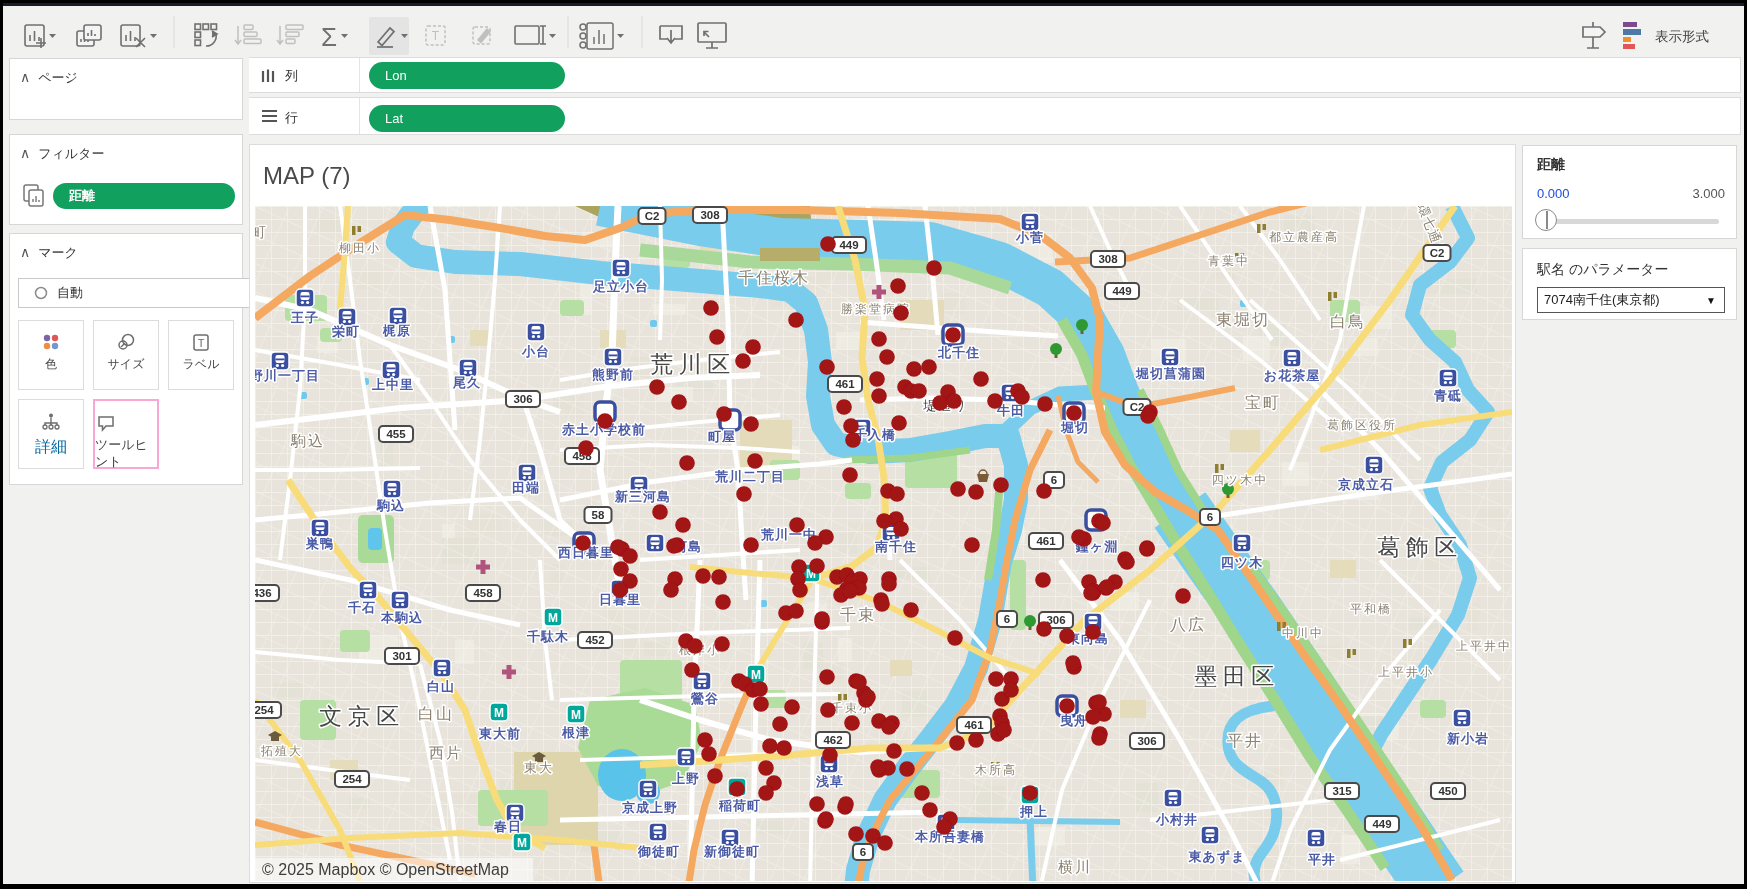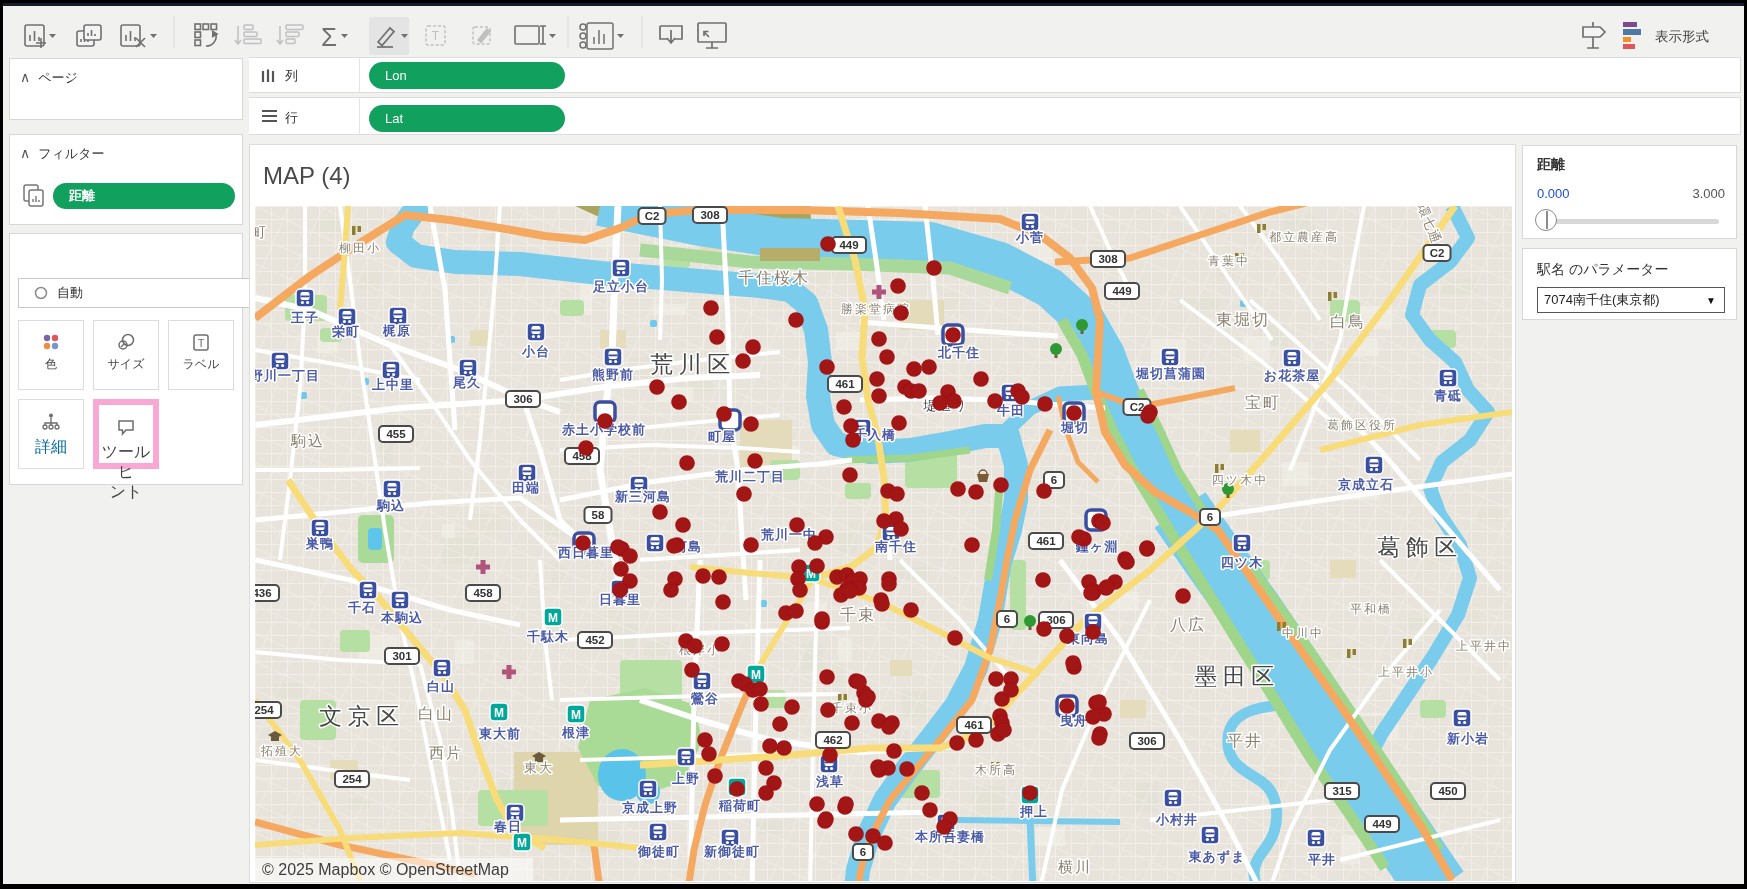--- a/index.html
+++ b/index.html
@@ -114,20 +114,21 @@
 <div class="card" style="left:9px;top:134px;width:234px;height:91px">
  <div class="hdr"><span class="caret">∧</span>フィルター</div>
  <svg width="22" height="24" style="position:absolute;left:13px;top:49px" viewBox="0 0 22 24">
         <rect x="1" y="1" width="14" height="16" rx="2" fill="none" stroke="#777" stroke-width="1.5"></rect>
         <rect x="6" y="6" width="14" height="16" rx="2" fill="#fff" stroke="#777" stroke-width="1.5"></rect>
         <path d="M10 18 V15 M13 18 V12 M16 18 V16" stroke="#777" stroke-width="1.4"></path>
       </svg>
  <div style="position:absolute;left:43px;top:48px;width:182px;height:26px;border-radius:13px;background:#12a05f;color:#fff;font-size:13px;line-height:26px;padding-left:16px;font-weight:bold">距離</div>
 </div>
 <div class="card" style="left:9px;top:233px;width:234px;height:252px">
+ <div class="hdr"><span class="caret">∧</span>マーク</div>
  <div style="position:absolute;left:8px;top:44px;width:258px;height:30px;border:1px solid #c9c9c9;background:#fff;font-size:13px;color:#333;line-height:28px;padding-left:38px">自動
    <svg width="14" height="14" style="position:absolute;left:15px;top:7px">
           <circle cx="7" cy="7" r="5.5" fill="none" stroke="#8a8a8a" stroke-width="1.5"></circle>
         </svg>
    <span style="position:absolute;right:10px;top:0;color:#555;font-size:10px">▼</span>
  </div>
  <div style="position:absolute;left:8px;top:86px;width:218px;height:160px;display:grid;grid-template-columns:66px 66px 66px;grid-template-rows:70px 70px;gap:9px">
 <div style="border:1px solid #dcdcdc;background:#fff;text-align:center;padding-top:12px;font-size:12px;color:#444;line-height:1.25"><svg width="22" height="20" viewBox="0 0 22 20">
             <circle cx="7" cy="5" r="3.2" fill="#7b66a5"></circle>
             <circle cx="15" cy="5" r="3.2" fill="#e05759"></circle>
@@ -143,21 +144,21 @@
             <rect x="4" y="2" width="14" height="15" rx="2" fill="none" stroke="#6e6e6e" stroke-width="1.5"></rect>
             <text x="11" y="13.5" font-size="11" fill="#6e6e6e" text-anchor="middle" font-family="Liberation Sans">T</text>
           </svg><br>ラベル</div>
 <div style="border:1px solid #dcdcdc;background:#fff;text-align:center;padding-top:12px;font-size:16px;color:#0369a1;line-height:1.25"><svg width="22" height="20" viewBox="0 0 22 20">
             <circle cx="11" cy="3.5" r="2" fill="#6e6e6e"></circle>
             <path d="M11 5.5 V9 M5 13 V11 H17 V13 M11 13 V9" stroke="#6e6e6e" stroke-width="1.4" fill="none"></path>
             <circle cx="5" cy="15" r="2" fill="none" stroke="#6e6e6e" stroke-width="1.3"></circle>
             <circle cx="11" cy="15" r="2" fill="none" stroke="#6e6e6e" stroke-width="1.3"></circle>
             <circle cx="17" cy="15" r="2" fill="none" stroke="#6e6e6e" stroke-width="1.3"></circle>
           </svg><br>詳細</div>
-<div style="border:6px solid #f9a8d4;background:#fff;text-align:center;padding-top:12px;font-size:16px;color:#444;line-height:1.25"><svg width="22" height="20" viewBox="0 0 22 20">
+<div style="border:2px solid #f9a8d4;background:#fff;text-align:left;padding-top:12px;font-size:13px;color:#444;line-height:1.25"><svg width="22" height="20" viewBox="0 0 22 20">
             <path d="M4 4 h14 v9 h-7 l-3.5 4 v-4 H4 z" fill="none" stroke="#6e6e6e" stroke-width="1.5"></path>
           </svg><br>ツールヒ<br>ント</div>
 </div>
 </div>
 <div class="shelfrow" style="top:57px">
   <svg width="20" height="16" style="position:absolute;left:12px;top:10px">
         <path d="M2 3 V14 M7 1.5 V14 M12 3 V14" stroke="#555" stroke-width="2.2"></path>
       </svg>
   <div class="shelflabel" style="left:36px">列</div>
       <div class="shelfsep"></div>
@@ -165,21 +166,21 @@
 </div>
 <div class="shelfrow" style="top:97px;height:38px">
   <svg width="20" height="16" style="position:absolute;left:12px;top:10px">
         <path d="M1 3 H16 M1 8 H16 M1 13 H16" stroke="#555" stroke-width="2.2"></path>
       </svg>
   <div class="shelflabel" style="left:36px;top:11px">行</div>
       <div class="shelfsep"></div>
   <div class="pill" style="top:7px">Lat</div>
 </div>
 <div class="sheet">
-  <div style="position:absolute;left:13px;top:17px;font-size:24px;color:#4a4a4a">MAP (4)</div>
+  <div style="position:absolute;left:13px;top:17px;font-size:24px;color:#4a4a4a">MAP (7)</div>
 </div>
 <svg width="1257" height="675" viewBox="0 0 1257 675" style="position:absolute;left:255px;top:206px">
 <defs>
 <pattern id="grid" width="16" height="13" patternUnits="userSpaceOnUse">
           <path d="M0 0H16M0 0V13" stroke="#f5f3ec" stroke-width="1.4"></path>
         </pattern>
         <filter id="dblur" x="-20%" y="-20%" width="140%" height="140%">
           <feGaussianBlur stdDeviation="0.7"></feGaussianBlur>
         </filter>
 <pattern id="grid2" width="31" height="26" patternUnits="userSpaceOnUse" patternTransform="rotate(24)">

